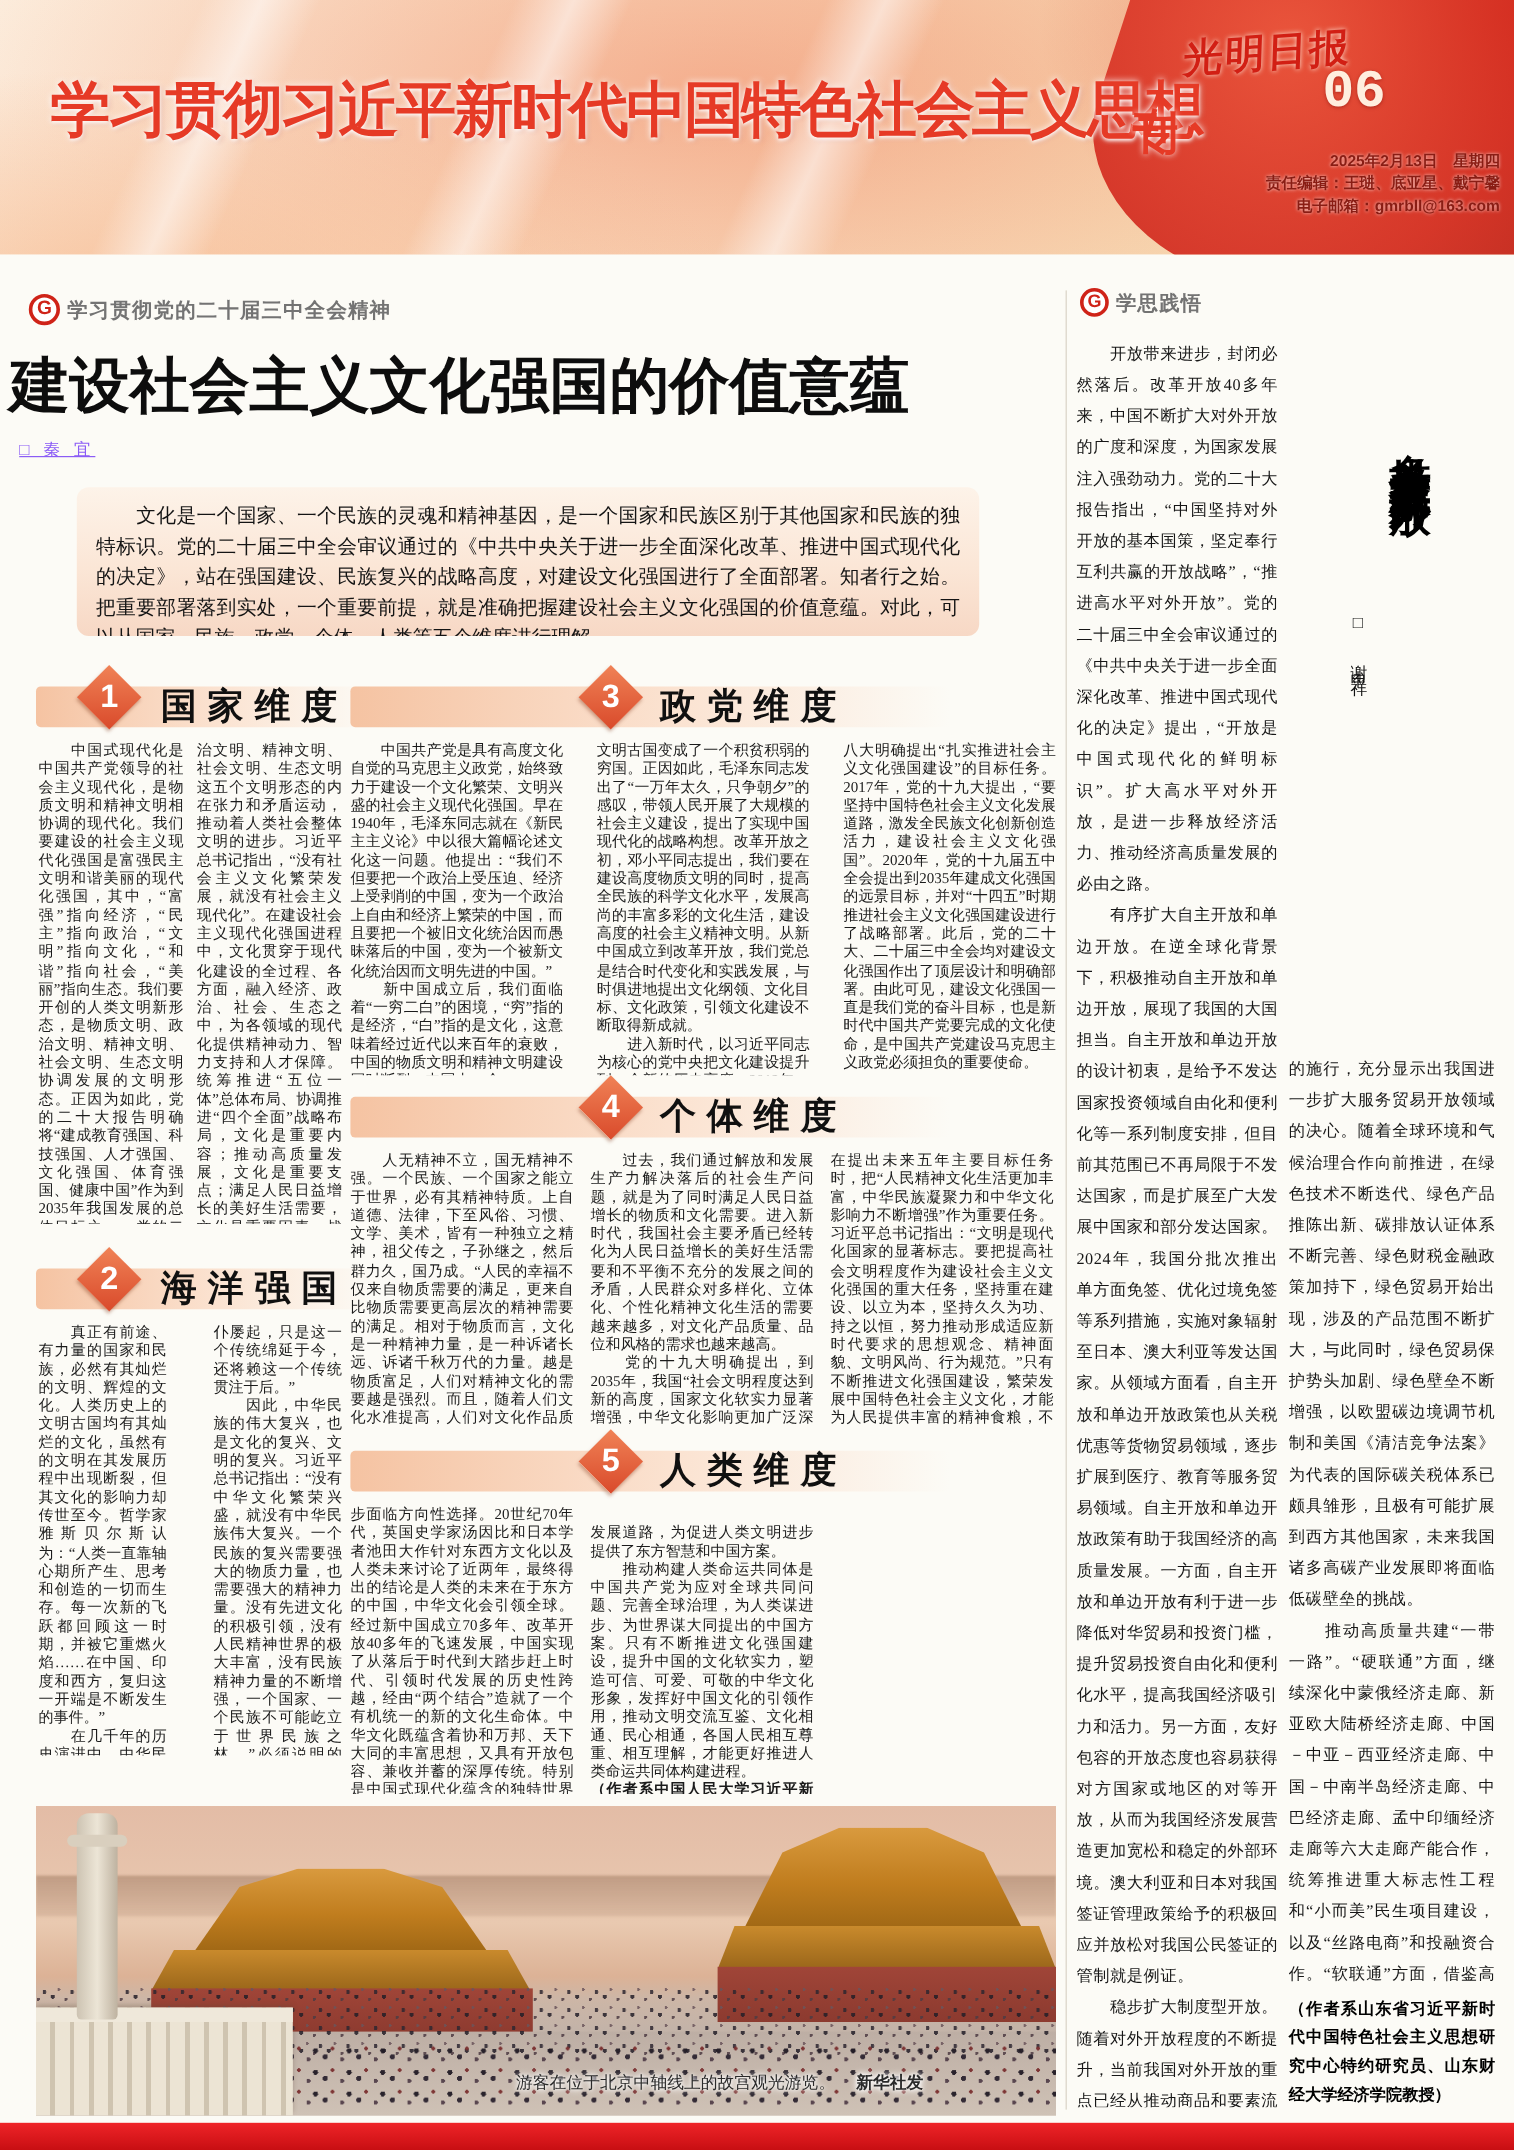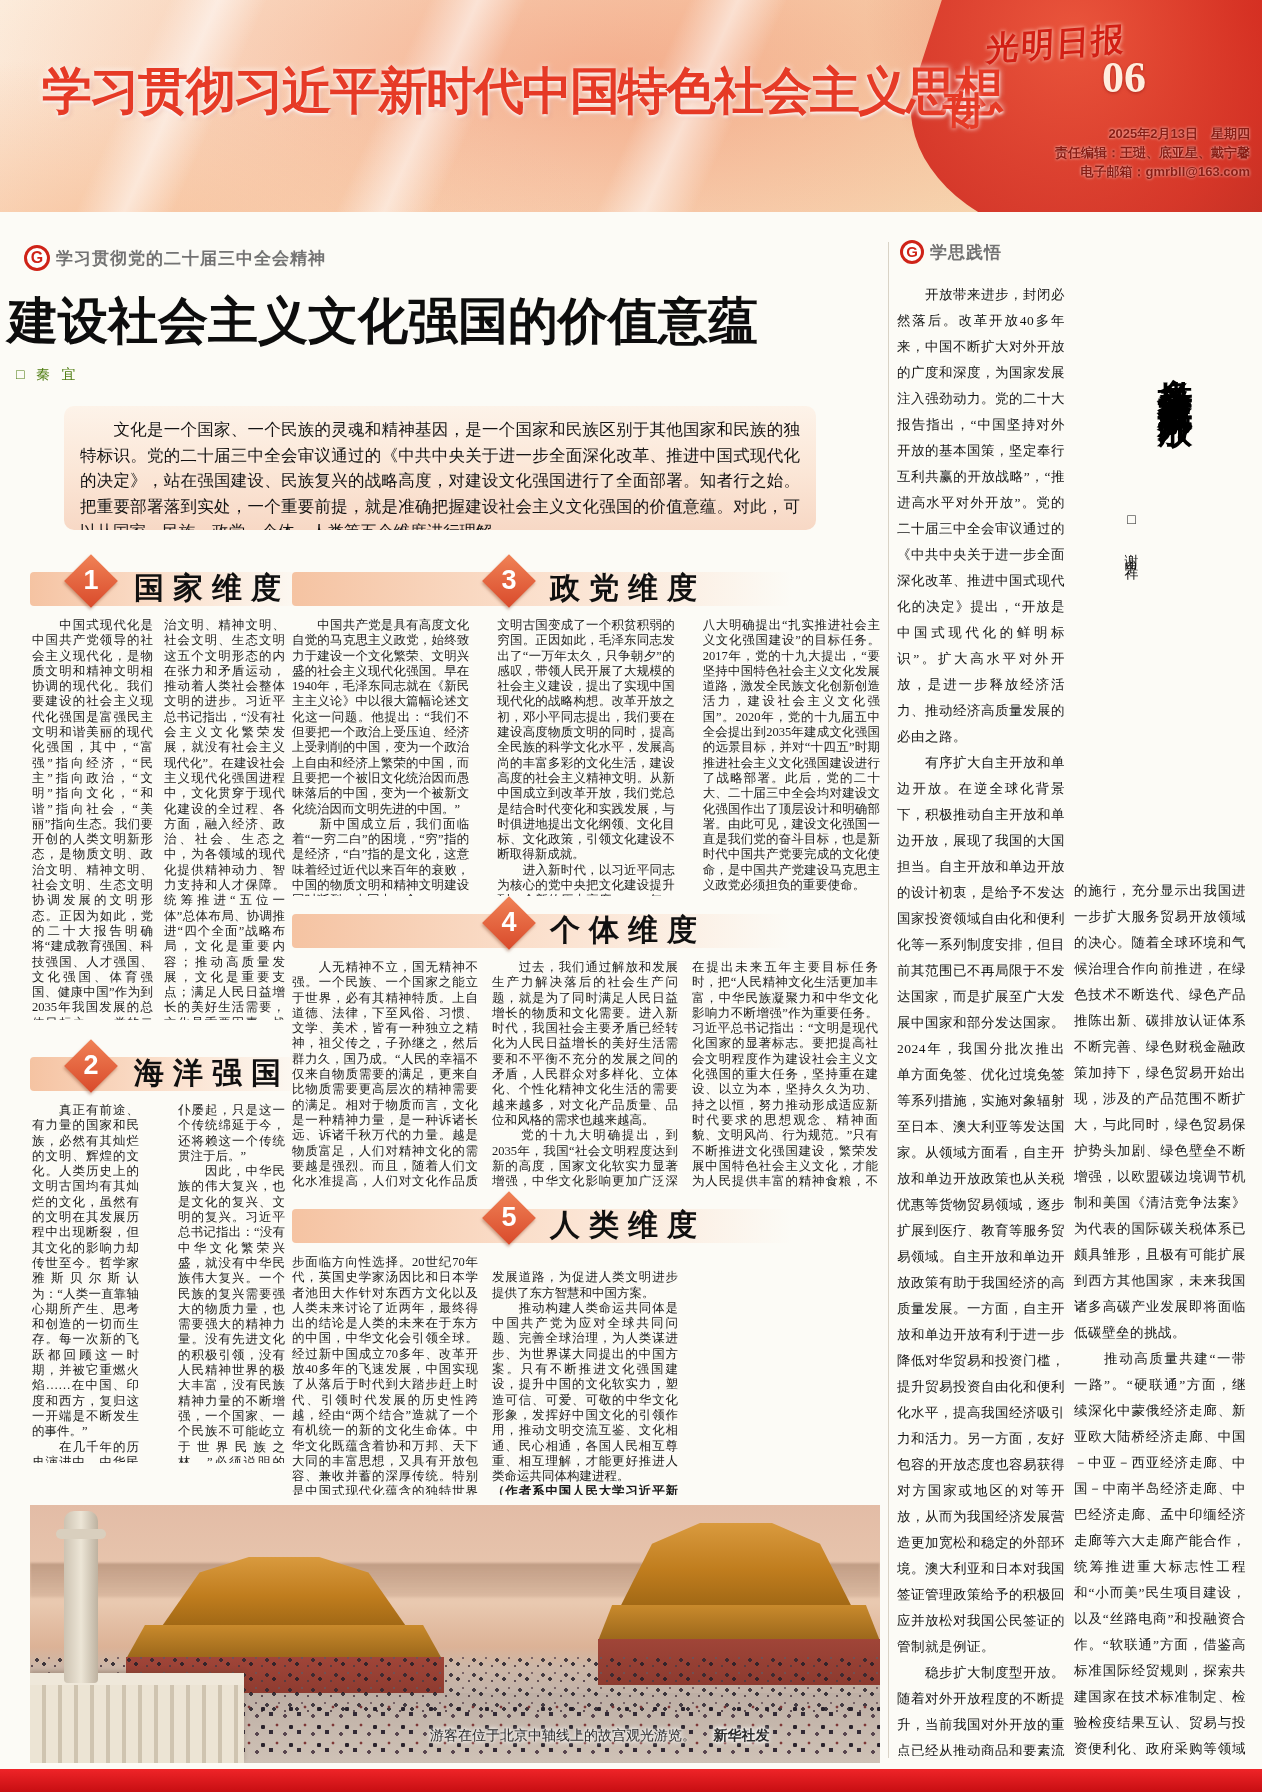--- a/index.html
+++ b/index.html
@@ -26,39 +26,39 @@
       font-size:50px; font-weight:900; letter-spacing:-2px; color:#e63a26; white-space:nowrap;
       text-shadow:0 0 6px rgba(255,255,255,.95), 0 2px 3px rgba(255,255,255,.8), 2px 2px 4px rgba(170,30,10,.25); }
   .banner-edition { position:absolute; left:936px; top:58px; writing-mode:vertical-rl;
       font-family:"Liberation Sans","DejaVu Sans",sans-serif;
       font-size:38px; font-weight:900; color:#e63a26; letter-spacing:4px;
       text-shadow:0 0 5px rgba(255,255,255,.9); }
   .masthead { position:absolute; left:986px; top:22px; font-size:33px; font-weight:900;
       color:#d21f14; transform:rotate(-4deg) skewX(-6deg); letter-spacing:2px;
       text-shadow:0 0 4px rgba(255,248,235,.9); }
   .page-no { position:absolute; left:1102px; top:52px; font-size:44px; font-weight:700;
-      color:#ffeede; font-family:Liberation Serif, serif;
+      color:#ffeede; font-family:Liberation Mono, monospace;
       text-shadow:0 1px 3px rgba(120,10,5,.5);text-align:right; }
   .dateblock { position:absolute; right:12px; top:124px; text-align:right;
       font-family:"Liberation Sans","DejaVu Sans",sans-serif;
       font-size:13px; font-weight:700; color:#8a1d14; line-height:19px;
       text-shadow:0 0 3px rgba(255,255,255,.8); }
 
   
   .kicker { position:absolute; display:flex; align-items:center; gap:6px; }
   .glogo { width:26px; height:26px; border:3px solid #cf2318; border-radius:50%;
       color:#cf2318; font-weight:900; font-size:16px; line-height:20px; text-align:center;
       font-family:"Liberation Sans",sans-serif; background:#fff; }
   .kicker-label { font-family:"Liberation Sans","DejaVu Sans",sans-serif;
       font-size:17px; font-weight:900; color:#737373; letter-spacing:1px; }
 
   
   .main-title { position:absolute; left:8px; top:288px; width:780px;
       font-size:50px; font-weight:900; color:#0d0d0d; letter-spacing:0px; white-space:nowrap; }
-  .main-author { position:absolute; left:16px; top:366px; font-size:14px; color:#4d7c0f; letter-spacing:4px; }
+  .main-author { position:absolute; left:16px; top:366px; font-size:14px; color:#8b5cf6; letter-spacing:4px;text-decoration:underline; }
   .intro-box { position:absolute; left:64px; top:406px; width:752px; height:124px;
       background:linear-gradient(180deg,#fdf3e9 0%,#fbe6d6 55%,#f7d8c5 100%);
       border-radius:10px; padding:11px 16px 10px 16px;
       font-size:16.5px; line-height:25.5px; color:#141414; text-align:justify; white-space:pre-line; overflow:hidden; }
 
   
   .sec-head { position:absolute; height:42px; }
   .sec-strip { position:absolute; left:0; top:4px; right:0; height:34px; border-radius:4px;
       background:linear-gradient(90deg,#f5c3a2 0%,#fbe2d0 45%,rgba(255,255,255,0) 85%); }
   .sec-diamond { position:absolute; top:-6px; width:38px; height:38px; transform:rotate(45deg);
@@ -251,20 +251,21 @@
 　　深化外商投资和对外投资管理体制机制改革。近年来，我国不断缩减外资准入负面清单，取消了制造业领域外资准入限制，进一步促进了国内外市场的良性竞争和国际合作。面向未来，深化外商投资体制机制改革，一方面应给予在华投资者在投资自由化、投资保护和投资便利化、投资争端解决机制等领域的高水平制度保障；另一方面，深化外商投资促进体制机制改革，给予外商投资者在华开展业务全生命周期制度支撑，达到稳存量、吸引新投资的目的，对冲全球价值链重构和投资转移风险，提升经济韧性。
 　　积极发展服务贸易、绿色贸易和数字贸易。服务贸易是我国外贸发展的新引擎，是扩大高水平对外开放需要重点突破的领域。近年来，《跨境服务贸易特别管理措施（负面清单）》（2024年版）和《自由贸易试验区跨境服务贸易特别管理措施（负面清单）》（2024年版）等政策文件</div>
   </div>
 
   <div class="side-title" style="left:1150px; top:350px; height:470px;">多措并举扩大高水平对外开放</div>
   <div class="side-author" style="left:1122px; top:512px; height:120px;">□ 谢申祥</div>
 
   <div class="side-col" style="left:1074px; top:878px; width:172px; height:880px;">
     <div class="ktxt" style="flex:1;">的施行，充分显示出我国进一步扩大服务贸易开放领域的决心。随着全球环境和气候治理合作向前推进，在绿色技术不断迭代、绿色产品推陈出新、碳排放认证体系不断完善、绿色财税金融政策加持下，绿色贸易开始出现，涉及的产品范围不断扩大，与此同时，绿色贸易保护势头加剧、绿色壁垒不断增强，以欧盟碳边境调节机制和美国《清洁竞争法案》为代表的国际碳关税体系已颇具雏形，且极有可能扩展到西方其他国家，未来我国诸多高碳产业发展即将面临低碳壁垒的挑战。
 　　推动高质量共建“一带一路”。“硬联通”方面，继续深化中蒙俄经济走廊、新亚欧大陆桥经济走廊、中国－中亚－西亚经济走廊、中国－中南半岛经济走廊、中巴经济走廊、孟中印缅经济走廊等六大走廊产能合作，统筹推进重大标志性工程和“小而美”民生项目建设，以及“丝路电商”和投融资合作。“软联通”方面，借鉴高标准国际经贸规则，探索共建国家在技术标准制定、检验检疫结果互认、贸易与投资便利化、政府采购等领域的落地场景，实现更高水平的制度协调与规则融合，同时还要在人才培养上下功夫，建立国际化人才队伍。此外，为了更好服务企业走出去，还需不断完善海外综合服务体系，推动建立海外商会联盟等信息共享平台，进一步完善跨境金融服务体系等。</div>
+    <div class="side-bio">（作者系山东省习近平新时代中国特色社会主义思想研究中心特约研究员、山东财经大学经济学院教授）</div>
   </div>
 
   <div class="photo">
     <div class="far-band"></div>
     <div class="roof roof-l"></div>
     <div class="roof-l2" style="position:absolute;"></div>
     <div class="wall wall-l"></div>
     <div class="roof roof-r"></div>
     <div class="roof-r2" style="position:absolute;"></div>
     <div class="wall wall-r"></div>

